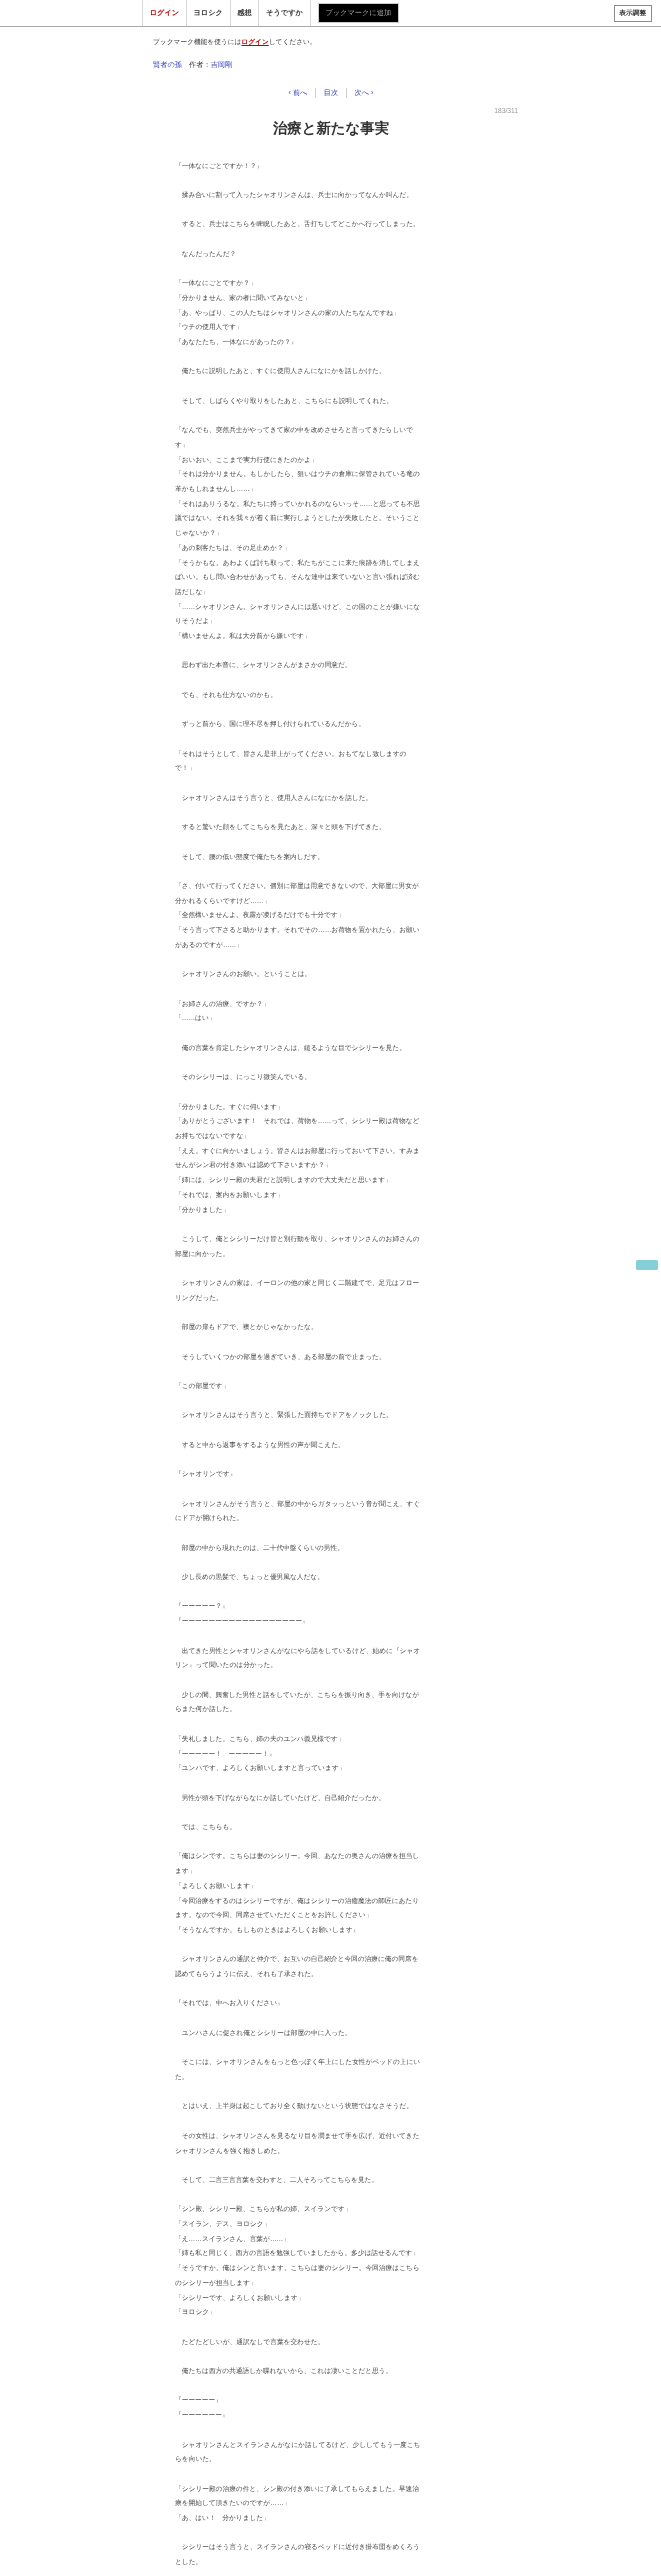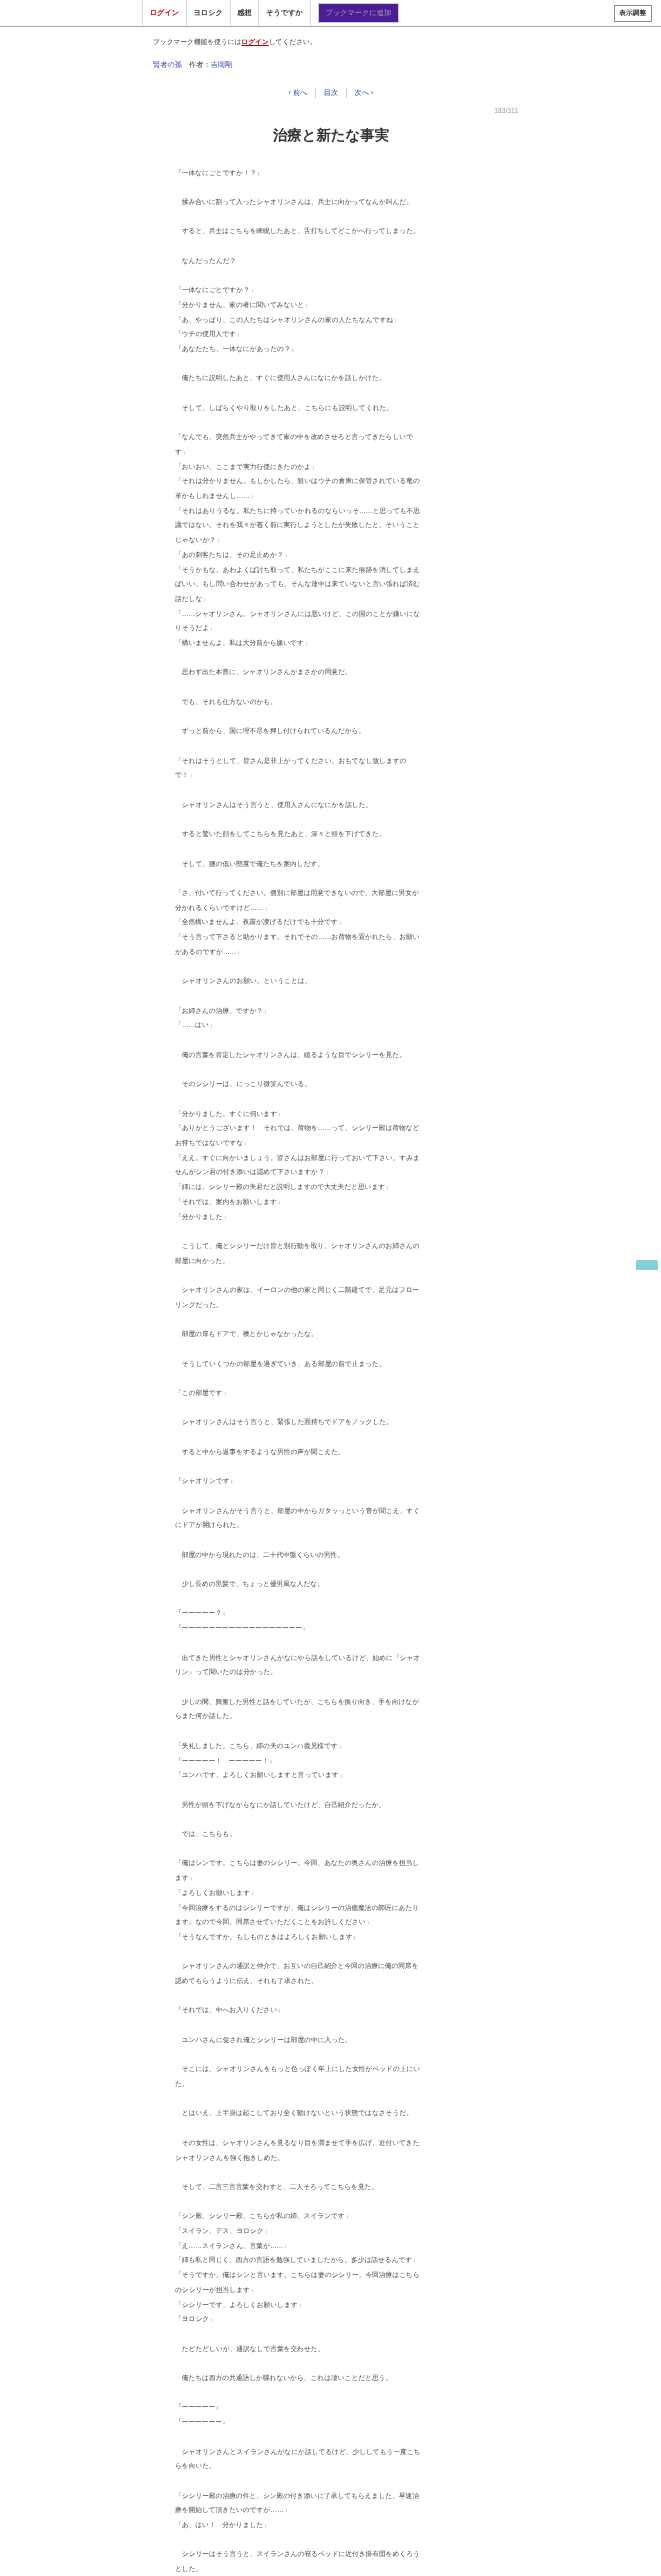--- a/index.html
+++ b/index.html
@@ -15,41 +15,41 @@
   }
   .hnav{position:absolute;left:142px;top:0;height:26px;display:flex;align-items:stretch;}
   .hnav .hitem{
     display:flex;align-items:center;padding:0 6.7px;
     border-right:0.5px solid #d8d8d8;font-size:7.2px;font-weight:700;color:#333;cursor:pointer;
   }
   .hnav .hitem:first-child{border-left:0.5px solid #d8d8d8;}
   .hnav .hitem.login{color:#c00000;}
   .bookmark-btn{
     display:flex;align-self:center;align-items:center;margin-left:7.2px;
-    border:0.5px solid #cccccc;background:#4c1d95;color:#aaaaaa;
+    border:0.5px solid #cccccc;background:#000000;color:#aaaaaa;
     font-size:7.2px;padding:4.1px 6.7px;cursor:default;
   }
   .adjust-btn{
     position:absolute;right:10.3px;top:4.6px;
     border:0.5px solid #8a8a8a;background:#ffffff;color:#333;
     font-size:6.7px;font-weight:700;padding:3.1px 4.6px;cursor:pointer;
   }
   
   .notice{margin:11.3px 0 0 153px;font-size:6.7px;color:#333;}
   .notice .login-link{color:#c00000;font-weight:700;text-decoration:underline;cursor:pointer;}
   .workline{margin:12.4px 0 0 153px;font-size:7.2px;color:#333;}
   .blue-link{color:#3344bb;cursor:pointer;text-decoration:none;font-family:Liberation Mono, monospace;}
   
   .epnav{margin-top:18.5px;text-align:center;font-size:7.2px;}
   .epnav .eplink{color:#3344bb;padding:0 7.7px;cursor:pointer;display:inline-block;}
   .epnav .eplink + .eplink{border-left:0.5px solid #cfcfcf;}
   
   .ep-container{margin-left:175px;width:343px;}
   .counter{margin-top:9.3px;text-align:right;font-size:6.7px;color:#999;}
-  .ep-title{margin-top:12px;text-align:center;font-size:14.4px;font-weight:700;color:#333;line-height:18.5px;}
+  .ep-title{margin-top:5px;text-align:center;font-size:14.4px;font-weight:700;color:#333;line-height:18.5px;}
   
   .novel-body{margin:20.6px 0 0 175px;width:248px;font-size:6.7px;color:#444;}
   .bline{margin:0;padding:0;min-height:14.7px;line-height:14.7px;white-space:pre-wrap;word-break:break-all;}
   
   .float-widget{
     position:absolute;left:636px;top:1260px;width:21.6px;height:10.3px;
     background:#85cfd8;border-radius:1.5px;cursor:pointer;
   }
 </style>
 </head>

